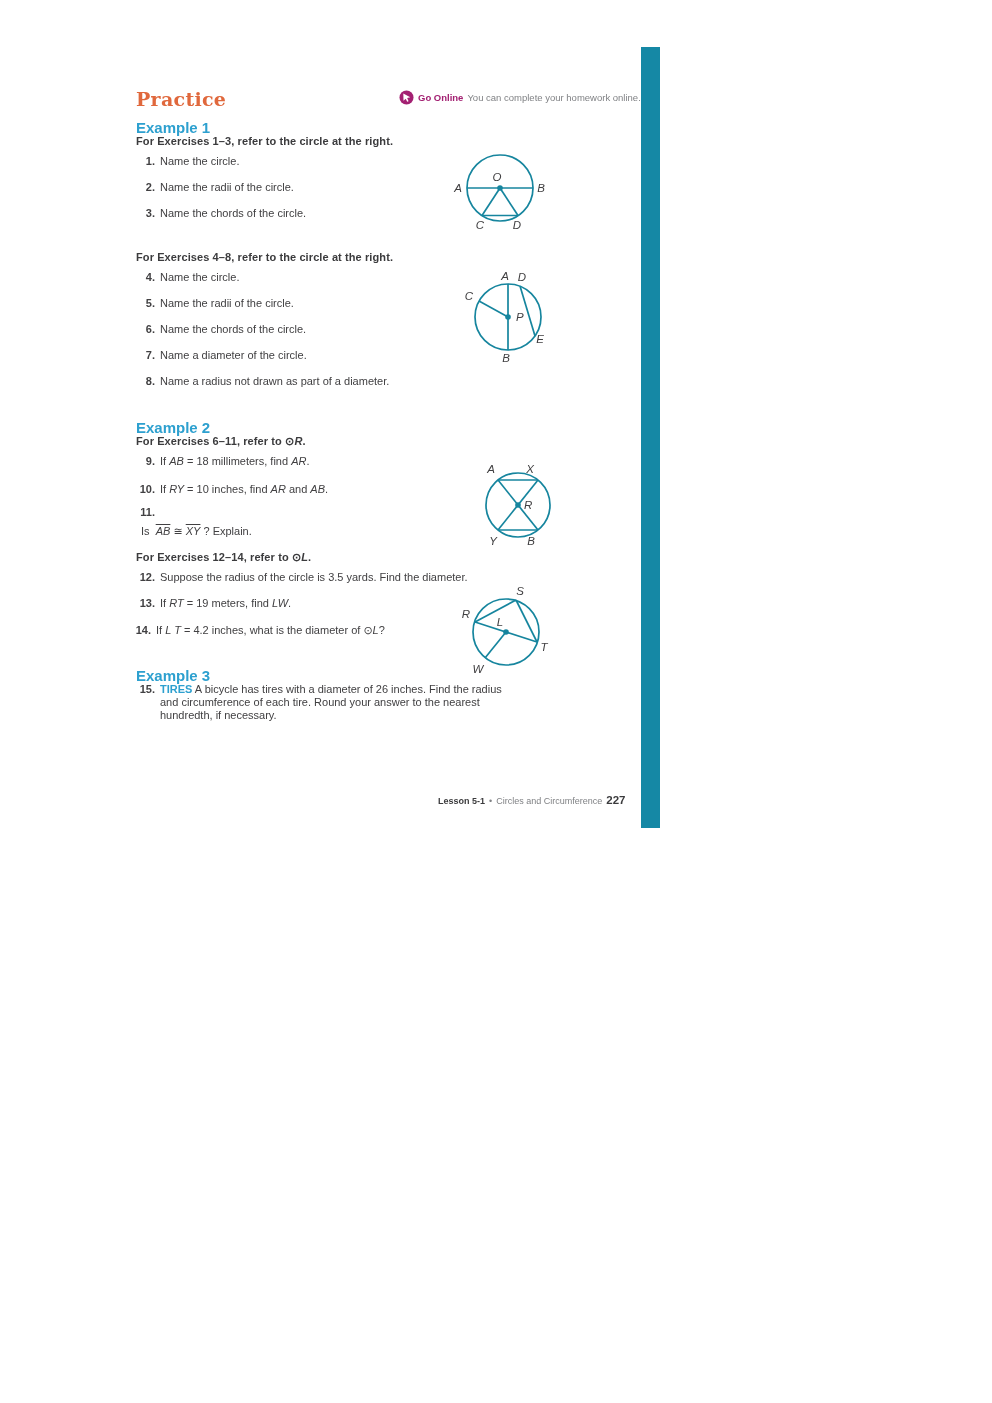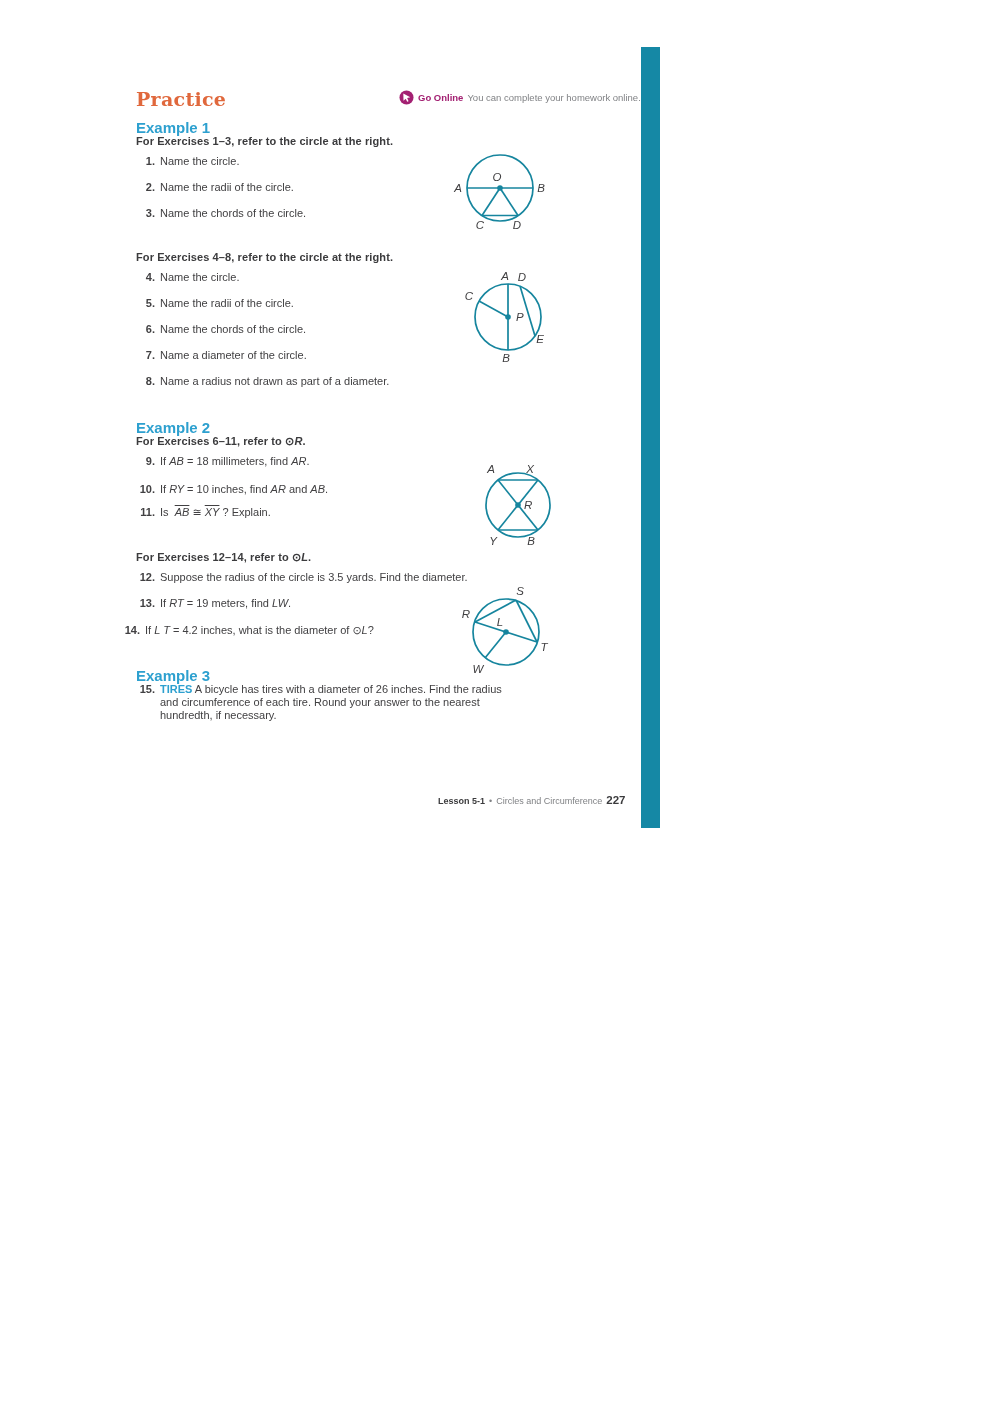--- a/index.html
+++ b/index.html
@@ -137,21 +137,21 @@
   </div>
 
   <div class="abs ex" style="left:136px; top:455px;">
     <span class="num">9.</span>
     <span class="txt"><span>If </span><i>AB</i><span> = 18 millimeters, find </span><i>AR</i><span>.</span></span>
   </div>
   <div class="abs ex" style="left:136px; top:483px;">
     <span class="num">10.</span>
     <span class="txt"><span>If </span><i>RY</i><span> = 10 inches, find </span><i>AR</i><span> and </span><i>AB</i><span>.</span></span>
   </div>
-  <div class="abs ex" style="left:136px; top:506px;">
+  <div class="abs ex" style="left:136px; top:506px;flex-direction:column;">
     <span class="num">11.</span>
     <span class="txt"><span>Is </span>&nbsp;<span class="ov">AB</span><span> ≅ </span><span class="ov">XY</span><span> ? Explain.</span></span>
   </div>
 
   <svg class="abs fig" style="left:464px; top:456px;" width="108" height="95" viewBox="0 0 108 95">
     <circle class="outline" cx="54" cy="49" r="32"></circle>
     <line x1="34" y1="24" x2="74" y2="74"></line>
     <line x1="74" y1="24" x2="34" y2="74"></line>
     <line x1="34" y1="24" x2="74" y2="24"></line>
     <line x1="34" y1="74" x2="74" y2="74"></line>
@@ -168,21 +168,21 @@
   </div>
 
   <div class="abs ex" style="left:136px; top:571px;">
     <span class="num">12.</span>
     <span class="txt">Suppose the radius of the circle is 3.5 yards. Find the diameter.</span>
   </div>
   <div class="abs ex" style="left:136px; top:597px;">
     <span class="num">13.</span>
     <span class="txt"><span>If </span><i>RT</i><span> = 19 meters, find </span><i>LW</i><span>.</span></span>
   </div>
-  <div class="abs ex" style="left:121px; top:624px;">
+  <div class="abs ex" style="left:132px; top:624px;">
     <span class="num">14.</span>
     <span class="txt"><span>If </span><i>L T</i><span> = 4.2 inches, what is the diameter of </span><span>⊙</span><i>L</i><span>?</span></span>
   </div>
 
   <svg class="abs fig" style="left:452px; top:582px;" width="118" height="104" viewBox="0 0 118 104">
     <circle class="outline" cx="54" cy="50" r="33"></circle>
     <line x1="23" y1="40" x2="64" y2="18"></line>
     <line x1="64" y1="18" x2="85" y2="60"></line>
     <line x1="23" y1="40" x2="85" y2="60"></line>
     <line x1="54" y1="50" x2="33" y2="76"></line>

